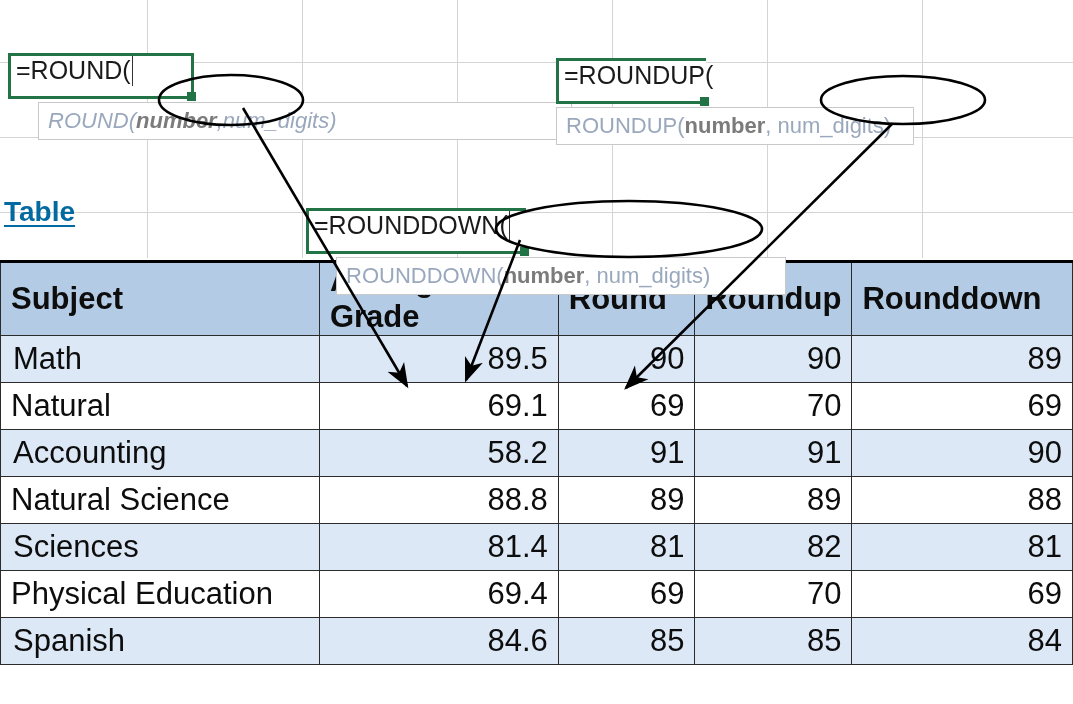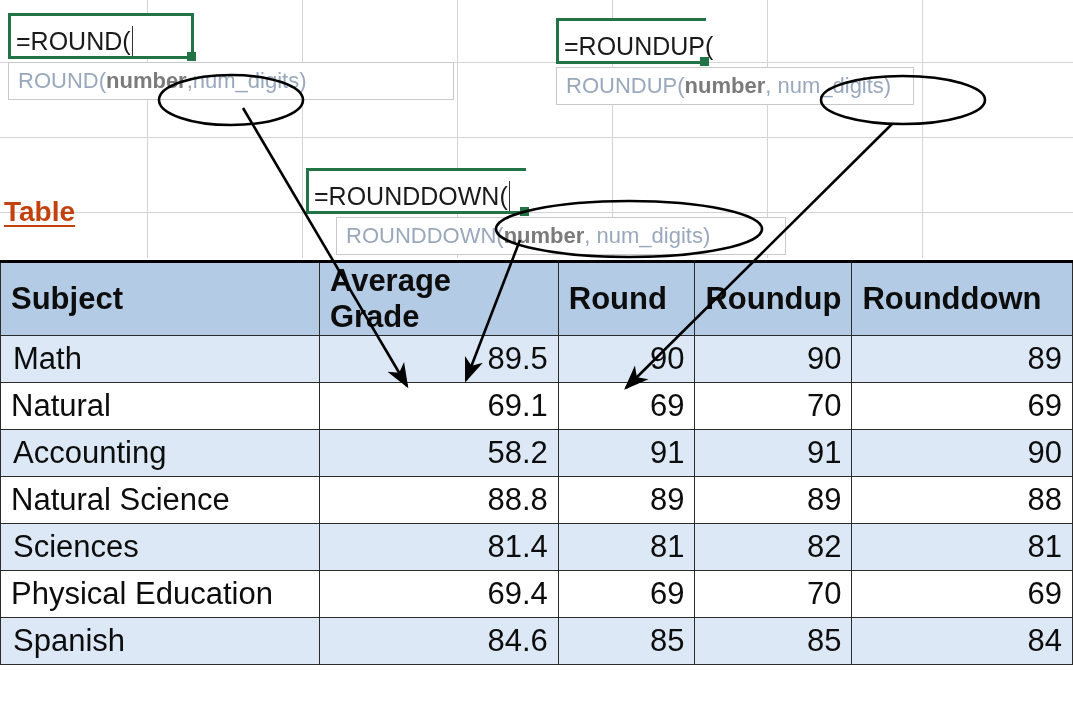--- a/index.html
+++ b/index.html
@@ -38,25 +38,26 @@
 
   
   .formula-group { position: absolute; z-index: 4; }
 
   .fcell {
     position: relative;
     background: #ffffff;
     box-sizing: border-box;
     height: 46px;
     display: flex;
-    align-items: flex-end;
+    align-items: flex-start;
     padding-left: 5px;
     font-size: 25px;
     color: #1a1a1a;
     white-space: nowrap;
+    margin-top: 40px;
   }
   .fcell.full-box {
     border: 3px solid #227447;
   }
   .fcell.open-box {
     border-top: 3px solid #227447;
     border-left: 3px solid #227447;
     border-bottom: 3px solid #227447;
   }
   .fcell .caret {
@@ -94,21 +95,21 @@
     color: #7b7b7b;
   }
 
   
   #table-heading {
     position: absolute;
     left: 4px;
     top: 196px;
     font-size: 28px;
     font-weight: bold;
-    color: #c2410c;
+    color: #0369a1;
     text-decoration: underline;
     text-underline-offset: 4px;
     z-index: 3;
   }
 
   
   #grade-table {
     position: absolute;
     left: 0;
     top: 260px;
@@ -175,21 +176,21 @@
 
 <div id="grid-bg"></div>
 <div id="grid-cover"></div>
 
 <div class="formula-group" style="left:8px; top:13px; width:470px;">
   <div class="fcell full-box" style="width:186px;">
     <span>=ROUND(</span>
     <span class="caret"></span>
     <span class="fill-handle"></span>
   </div>
-  <div class="tooltip" style="width:446px; ">
+  <div class="tooltip" style="width:534px; margin-left:30px;font-style:italic;">
     <span>ROUND(</span>
       <span class="arg-bold">number</span>
       <span>,num_digits)</span>
   </div>
 </div>
 
 <div class="formula-group" style="left:556px; top:18px; width:430px;">
   <div class="fcell open-box" style="width:150px;">
     <span>=ROUNDUP(</span>
     <span class="caret"></span>

